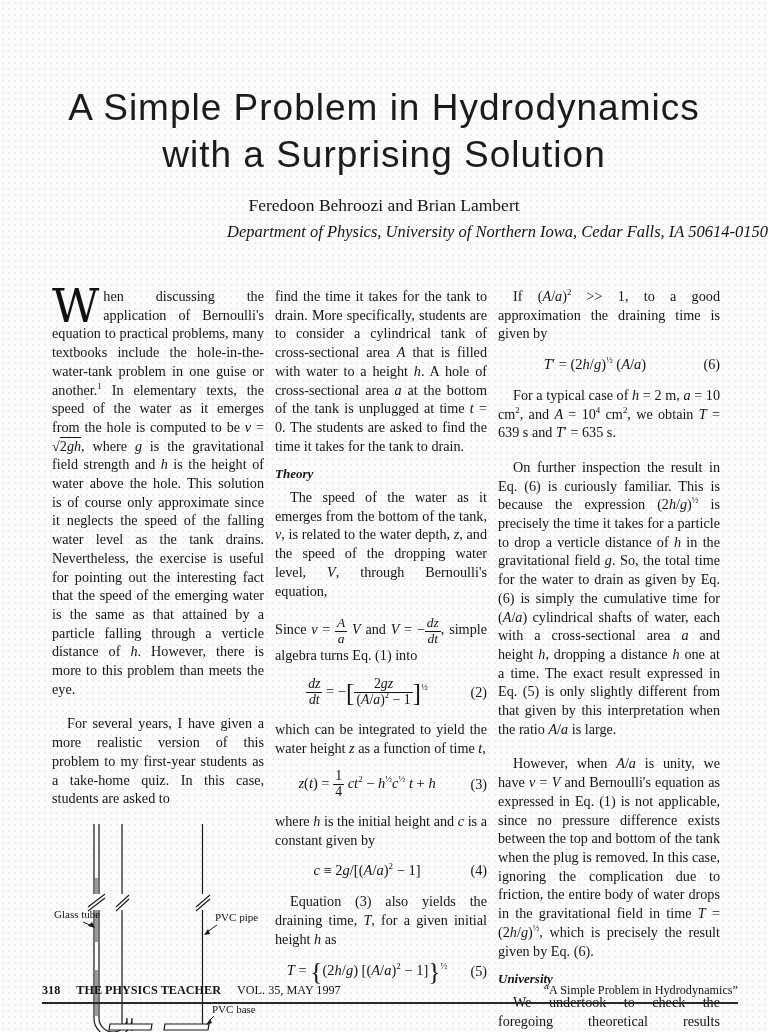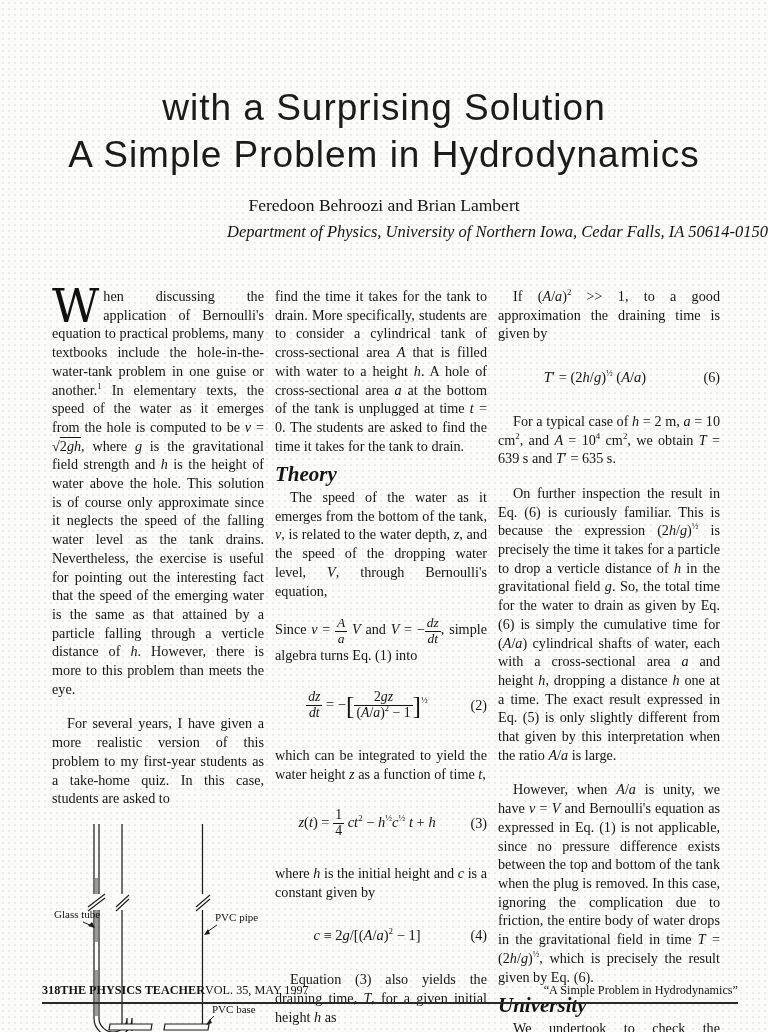--- a/index.html
+++ b/index.html
@@ -29,60 +29,60 @@
     position: absolute; top: 287px; left: 52px; width: 668px;
     display: flex; gap: 11px;
     font-size: 14.2px; line-height: 18.7px; text-align: justify;
   }
   .col { width: 212px; flex: 0 0 auto; }
   .col.c3 { width: 222px; }
   .col p { text-indent: 15px; }
   .col p.noindent { text-indent: 0; }
   .col p + p { margin-top: 16px; }
   .section-heading {
-    font-size: 21px; font-weight: bold; font-style: italic;
+    font-size: 13px; font-weight: bold; font-style: italic;
     margin: 10px 0 4px 0; text-indent: 0; text-align: left;
   }
   sup { font-size: 0.62em; line-height: 0; }
   .ol { text-decoration: overline; }
   
   .dropcap {
     float: left; font-family: "DejaVu Serif", serif; font-weight: 400;
     font-size: 46px; line-height: 36px; padding: 1px 4px 0 0; color: #111;
   }
   
-  .eq { display: flex; align-items: center; margin: 25px 0; text-align: left; }
+  .eq { display: flex; align-items: center; margin: 12px 0; text-align: left; }
   .eq .formula { flex: 1; text-align: center; font-size: 14.5px; }
   .eq .num { width: 28px; text-align: right; font-size: 14.2px; }
   .frac { display: inline-flex; flex-direction: column; vertical-align: middle; text-align: center; line-height: 1.08; font-size: 0.95em; }
   .frac .top { display: block; border-bottom: 1px solid #141414; padding: 0 2px; }
   .frac .bot { display: block; padding: 0 2px; }
   .br { font-size: 1.75em; font-weight: 300; vertical-align: middle; line-height: 0.9; }
   
   .figure-block { margin-top: 12px; text-align: left; }
   .figure-block svg { display: block; }
   svg text { font-family: "Liberation Serif", serif; font-size: 11px; fill: #141414; }
   
   .footer {
     position: absolute; left: 42px; right: 30px; top: 983px;
     display: flex; justify-content: space-between; align-items: baseline;
     font-size: 12.2px; padding-bottom: 4px; border-bottom: 2px solid #2a2a2a;
   }
-  .footer .left { display: flex; gap: 0; align-items: baseline; }
+  .footer .left { display: flex; gap: 16px; align-items: baseline; }
   .footer .page-no { font-weight: bold; }
   .footer .journal { font-weight: bold; }
 </style>
 </head>
 <body>
 
 <div class="sheet">
 
   <div class="masthead">
+    <div class="title">A Simple Problem in Hydrodynamics</div>
     <div class="title">with a Surprising Solution</div>
-    <div class="title">A Simple Problem in Hydrodynamics</div>
     <div class="authors">Feredoon Behroozi and Brian Lambert</div>
     <div class="affiliation">Department of Physics, University of Northern Iowa, Cedar Falls, IA 50614-0150</div>
   </div>
 
   <div class="columns">
 
     <div class="col c1">
       <p class="noindent"><span class="dropcap">W</span><span>hen discussing the application of Bernoulli's equation to practical problems, many textbooks include the hole-in-the-water-tank problem in one guise or another.<sup>1</sup> In elementary texts, the speed of the water as it emerges from the hole is computed to be <i>v</i> = √<span class="ol">2<i>gh</i></span>, where <i>g</i> is the gravitational field strength and <i>h</i> is the height of water above the hole. This solution is of course only approximate since it neglects the speed of the falling water level as the tank drains. Nevertheless, the exercise is useful for pointing out the interesting fact that the speed of the emerging water is the same as that attained by a particle falling through a verticle distance of <i>h</i>. However, there is more to this problem than meets the eye.</span></p>
       <p>For several years, I have given a more realistic version of this problem to my first-year students as a take-home quiz. In this case, students are asked to</p>
 

